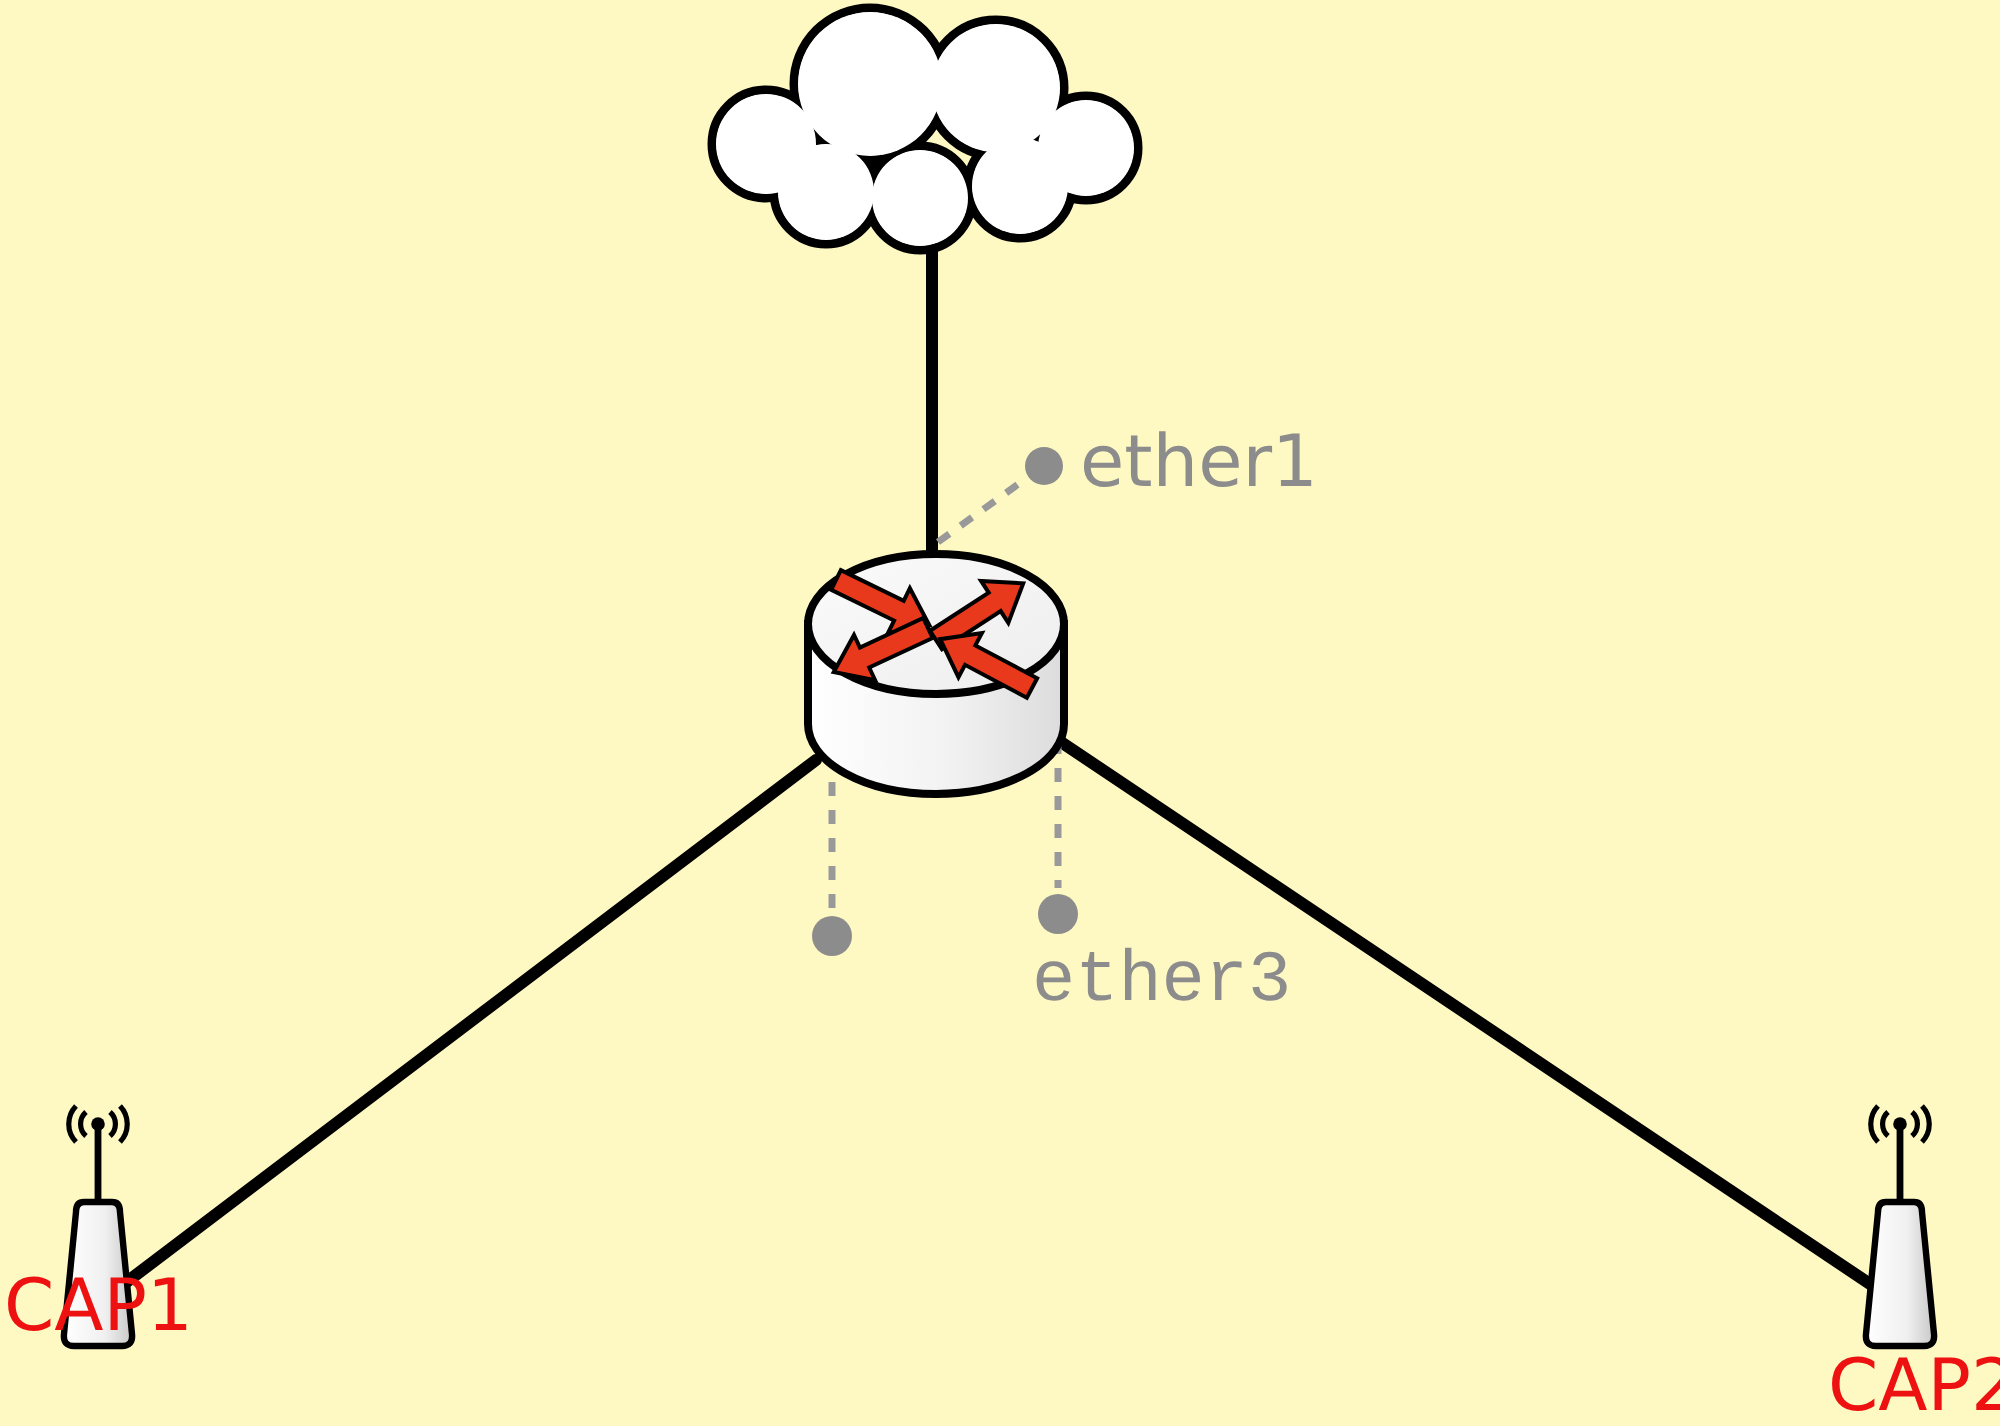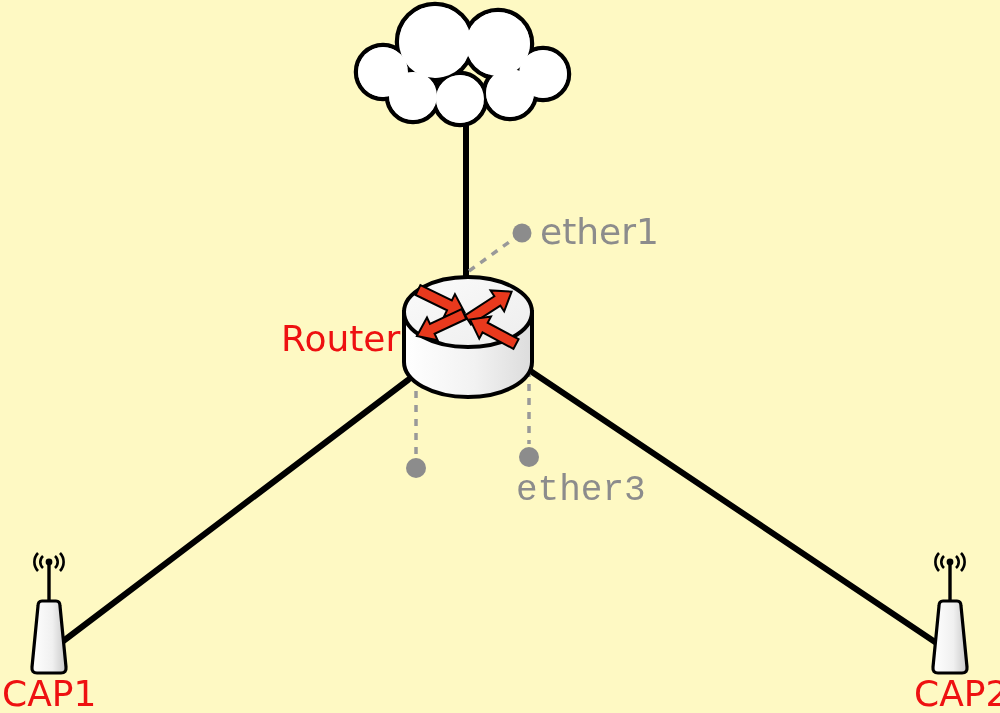--- a/index.html
+++ b/index.html
@@ -26,21 +26,21 @@
     line-height: 1;
     white-space: nowrap;
     user-select: none;
   }
   .lbl-port { color: #8c8c8c; }
   .lbl-node { color: #ee1111; }
   #lbl-ether1 { left: 540px; top: 214px; }
   #lbl-router { left: 281px; top: 321px; }
   #lbl-ether2 { left: 313px; top: 484px; }
   #lbl-ether3 { left: 516px; top: 473px; font-family: Liberation Mono, monospace; }
-  #lbl-cap1   { left: 2px;   top: 676px; }
+  #lbl-cap1   { left: 2px;   top: 636px; }
   #lbl-cap2   { left: 914px; top: 676px; }
 </style>
 </head>
 <body>
 
 <div id="canvas">
 
   <svg id="diagram-svg" width="1000" height="713" viewBox="0 0 1000 713">
     <defs>
       <linearGradient id="routerBodyGrad" x1="0" y1="0" x2="1" y2="0">
@@ -129,18 +129,17 @@
         <path d="M 6 556 A 8 8 0 0 1 6 568"></path>
         <path d="M 11 553 A 13 13 0 0 1 11 571"></path>
       </g>
       <circle cx="0" cy="562" r="3.4" fill="#000000"></circle>
       <line x1="0" y1="562" x2="0" y2="603" stroke="#000000" stroke-width="3.4"></line>
       <path d="M -11 606 Q -11 601 -7 601 L 7 601 Q 11 601 11 606 L 17 667 Q 17.6 673 12 673 L -12 673 Q -17.6 673 -17 667 Z" fill="url(#capBodyGrad)" stroke="#000000" stroke-width="3.2" stroke-linejoin="round"></path>
     </g>
   </svg>
 
   <div id="lbl-ether1" class="lbl lbl-port">ether1</div>
-  <div id="lbl-router" class="lbl lbl-node">Router</div>
   <div id="lbl-ether3" class="lbl lbl-port">ether3</div>
   <div id="lbl-cap1" class="lbl lbl-node">CAP1</div>
   <div id="lbl-cap2" class="lbl lbl-node">CAP2</div>
 
 </div>
 
 </body></html>

